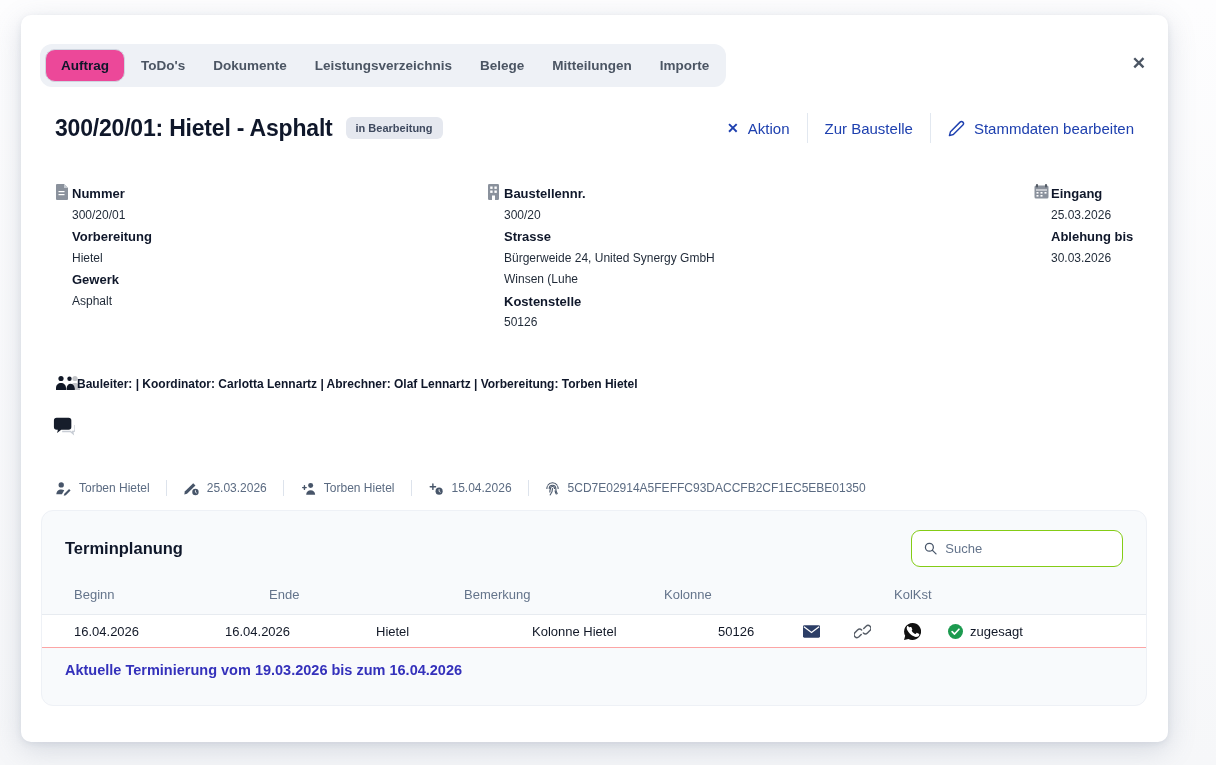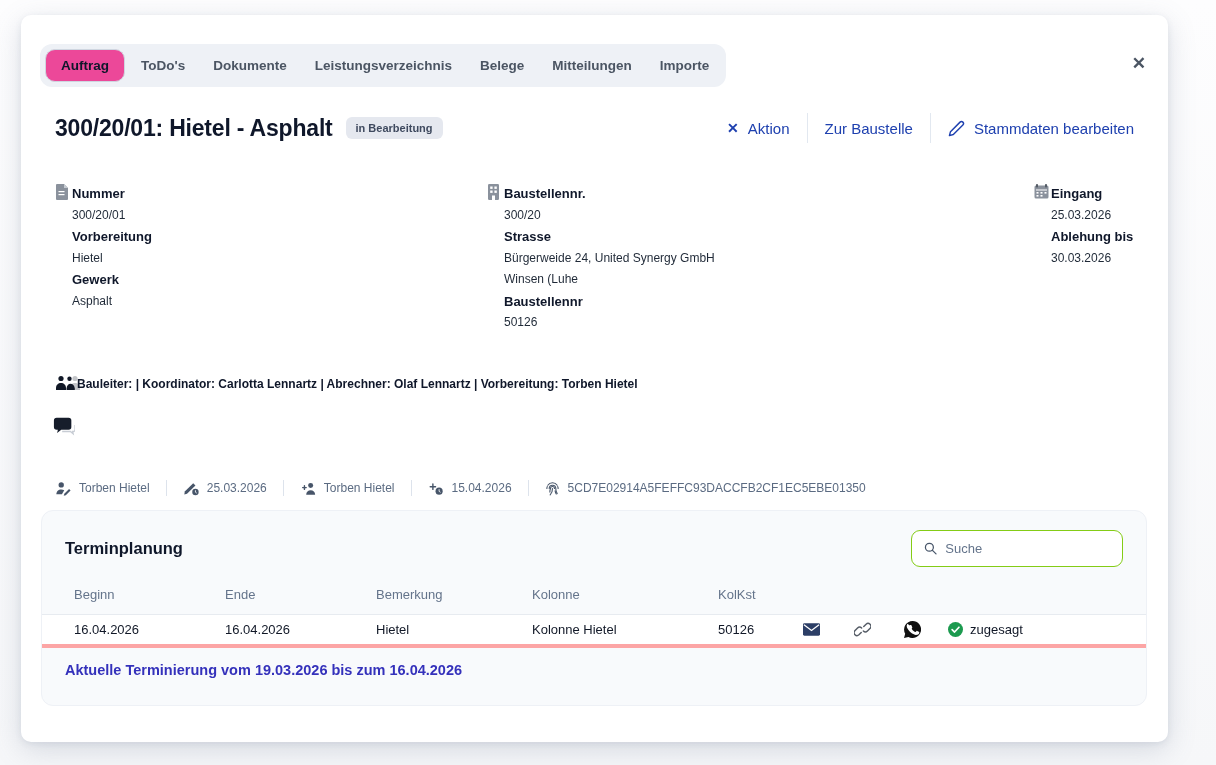--- a/index.html
+++ b/index.html
@@ -53,24 +53,24 @@
   
   .panel { position:absolute; left:20px; top:495px; width:1106px; height:196px; background:#f8fafc; border:1px solid #eef1f6; border-radius:12px; }
   .panel-head { display:flex; align-items:center; padding:19px 23px 14px 23px; }
   .panel-title { font-size:16.5px; font-weight:800; color:#0f172a; }
   .searchbox { margin-left:auto; display:flex; align-items:center; gap:8px; width:212px; height:37px; background:#fff; border:1px solid #84cc16; border-radius:9px; padding:0 12px; }
   .searchbox input { border:none; outline:none; width:100%; font-size:13px; color:#334155; background:transparent; font-family:"Liberation Sans",sans-serif; }
   .searchbox input::placeholder { color:#64748b; }
 
   .ttable { width:100%; }
   .trow { display:grid; grid-template-columns:151px 151px 156px 186px 99px 53px 49px 51px 1fr; align-items:center; }
-  .thead { padding:0; }
+  .thead { padding:0;gap:44px; }
   .thead > div { font-size:13px; font-weight:500; color:#64748b; padding:6px 0 12px 32px; }
   .thead > div:first-child { padding-left:32px; }
-  .tbody { background:#ffffff; border-top:1px solid #e7ebf0; border-bottom:4px solid #fca5a5; height:34px; }
+  .tbody { background:#ffffff; border-top:1px solid #e7ebf0; border-bottom:1px solid #fca5a5; height:34px; }
   .tbody > div { font-size:13px; color:#111827; padding-left:32px; }
   .tcell-icon { padding-left:0 !important; display:flex; justify-content:center; }
   .status-cell { display:flex; align-items:center; gap:7px; padding-left:10px !important; font-size:13.5px; color:#111827; }
 
   .panel-note { padding:14px 0 0 23px; font-size:14.5px; font-weight:600; color:#3431bb; }
 
   .ic { display:inline-block; vertical-align:middle; }
 </style>
 </head>
 <body>
@@ -143,21 +143,21 @@
               <rect x="7.4" y="6.5" width="2.4" height="2.4" fill="#fff"></rect>
               <rect x="5" y="11.5" width="3" height="4.5" fill="#fff"></rect>
             </svg>
         </span>
         <div>
           <div class="field-label">Baustellennr.</div>
           <div class="field-value">300/20</div>
           <div class="field-label">Strasse</div>
           <div class="field-value">Bürgerweide 24, United Synergy GmbH</div>
           <div class="field-value">Winsen (Luhe</div>
-          <div class="field-label">Baustellennr</div>
+          <div class="field-label">Kostenstelle</div>
           <div class="field-value">50126</div>
         </div>
       </div>
 
       <div class="dcol c3">
         <span class="cicon">
           <svg width="15" height="15" viewBox="0 0 15 15">
               <rect x="0.5" y="1.5" width="14" height="13" rx="1.5" fill="#8a919c"></rect>
               <rect x="2" y="0" width="2" height="3.5" rx="0.8" fill="#555c66"></rect>
               <rect x="11" y="0" width="2" height="3.5" rx="0.8" fill="#555c66"></rect>

